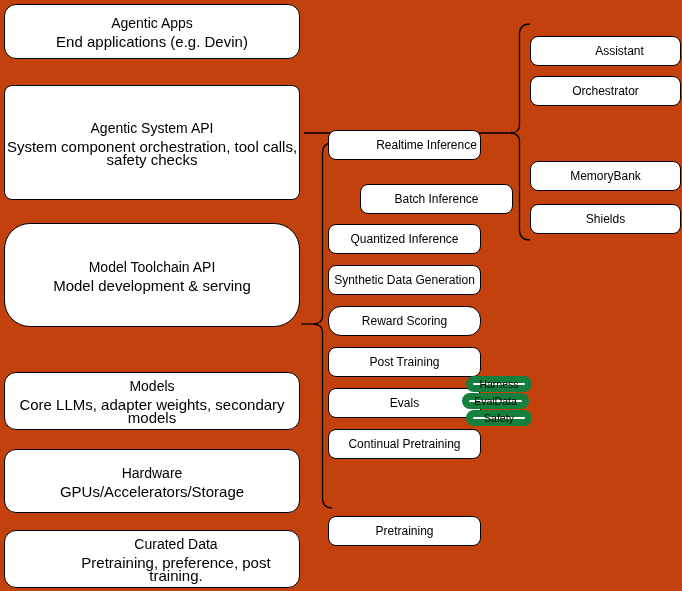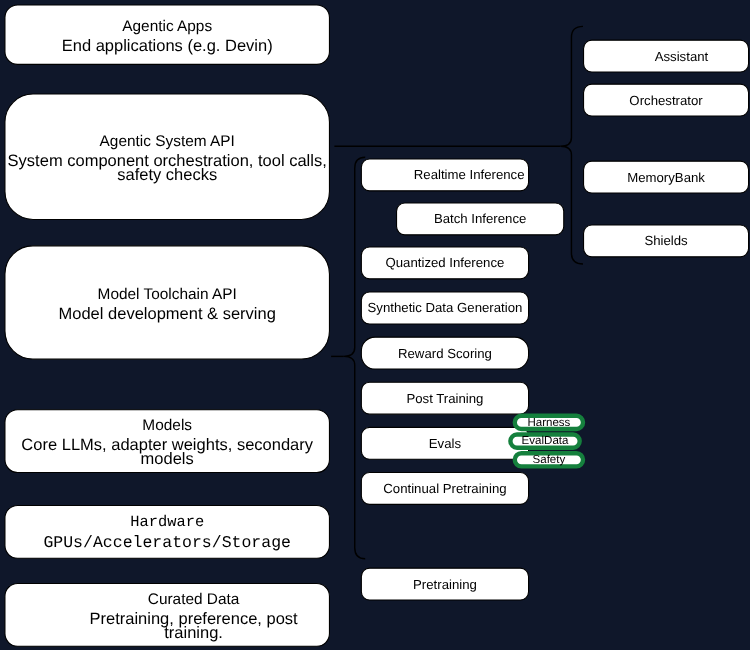--- a/index.html
+++ b/index.html
@@ -1,81 +1,81 @@
 <!DOCTYPE html>
 <html><head>
 <meta charset="utf-8">
 <style>
   html, body { margin:0; padding:0; background:#ffffff; }
   .canvas {
-    position:relative; width:682px; height:591px; background:#0f172a;
+    position:relative; width:682px; height:591px; background:#c2410c;
     font-family:"Liberation Sans", sans-serif; color:#000; overflow:hidden;
   }
   svg.overlay { position:absolute; left:0; top:0; z-index:1; }
   .node {
     position:absolute; box-sizing:border-box;
     border:1px solid #000; background:#fff; z-index:2;
     display:flex; flex-direction:column; align-items:center; justify-content:center;
     text-align:center;
   }
   .stack { left:4px; width:296px; }
   .node-title { font-size:14px; line-height:17px; }
   .node-sub { font-size:15px; line-height:13px; margin-top:3px; }
   .leaf { font-size:12px; border-radius:8px; }
   .mid  { left:328px; width:153px; height:30px; }
   .right { left:530px; width:151px; height:30px; }
   .pill {
     position:absolute; box-sizing:border-box; z-index:3;
-    border:4px solid #15803d; background:#fff; border-radius:9px; height:16px;
+    border:7px solid #15803d; background:#fff; border-radius:9px; height:16px;
     display:flex; align-items:center; justify-content:center; font-size:10.5px;
   }
 </style>
 </head>
 <body>
 
 <div class="canvas">
 
   <svg class="overlay" width="682" height="591" viewBox="0 0 682 591">
     <path d="M 304 133 L 509.5 133" stroke="#000" stroke-width="1.3" fill="none"></path>
     <path d="M 301 324 L 312.5 324" stroke="#000" stroke-width="1.3" fill="none"></path>
     <path d="M 530 24 Q 519.5 24 519.5 34 L 519.5 125 Q 519.5 133 509.5 133 Q 519.5 133 519.5 141 L 519.5 230 Q 519.5 240 530 240" stroke="#000" stroke-width="1.3" fill="none"></path>
     <path d="M 332 143 Q 322.5 143 322.5 153 L 322.5 316 Q 322.5 324 312.5 324 Q 322.5 324 322.5 332 L 322.5 498 Q 322.5 508 332 508" stroke="#000" stroke-width="1.3" fill="none"></path>
   </svg>
 
   <div class="node stack" style="top:4px; height:55px; border-radius:12px;">
     <div class="node-title">Agentic Apps</div>
     <div class="node-sub">End applications (e.g. Devin)</div>
   </div>
 
-  <div class="node stack" style="top:85px; height:115px; border-radius:26px;">
+  <div class="node stack" style="top:85px; height:115px; border-radius:8px;">
     <div class="node-title">Agentic System API</div>
     <div class="node-sub">System component orchestration, tool calls, safety checks</div>
   </div>
 
   <div class="node stack" style="top:223px; height:104px; border-radius:26px;">
     <div class="node-title">Model Toolchain API</div>
     <div class="node-sub">Model development &amp; serving</div>
   </div>
 
   <div class="node stack" style="top:372px; height:58px; border-radius:12px;">
     <div class="node-title">Models</div>
     <div class="node-sub">Core LLMs, adapter weights, secondary models</div>
   </div>
 
-  <div class="node stack" style="top:459px; height:49px; border-radius:12px;font-family:Liberation Mono, monospace;">
+  <div class="node stack" style="top:449px; height:64px; border-radius:12px;">
     <div class="node-title">Hardware</div>
     <div class="node-sub">GPUs/Accelerators/Storage</div>
   </div>
 
   <div class="node stack" style="top:530px; height:58px; border-radius:12px;padding-left:48px;">
     <div class="node-title">Curated Data</div>
     <div class="node-sub">Pretraining, preference, post training.</div>
   </div>
 
-  <div class="node leaf mid" style="top:144px;padding-left:44px;">
+  <div class="node leaf mid" style="top:130px;padding-left:44px;">
     <span>Realtime Inference</span>
   </div>
   <div class="node leaf mid" style="top:184px;margin-left:32px;">
     <span>Batch Inference</span>
   </div>
   <div class="node leaf mid" style="top:224px;">
     <span>Quantized Inference</span>
   </div>
   <div class="node leaf mid" style="top:265px;">
     <span>Synthetic Data Generation</span>
@@ -105,20 +105,20 @@
   <div class="pill" style="left:466px; top:410px; width:66px;">
     <span>Safety</span>
   </div>
 
   <div class="node leaf right" style="top:36px;padding-left:28px;">
     <span>Assistant</span>
   </div>
   <div class="node leaf right" style="top:76px;">
     <span>Orchestrator</span>
   </div>
-  <div class="node leaf right" style="top:146px;">
+  <div class="node leaf right" style="top:161px;">
     <span>MemoryBank</span>
   </div>
   <div class="node leaf right" style="top:204px;">
     <span>Shields</span>
   </div>
 
 </div>
 
 </body></html>

